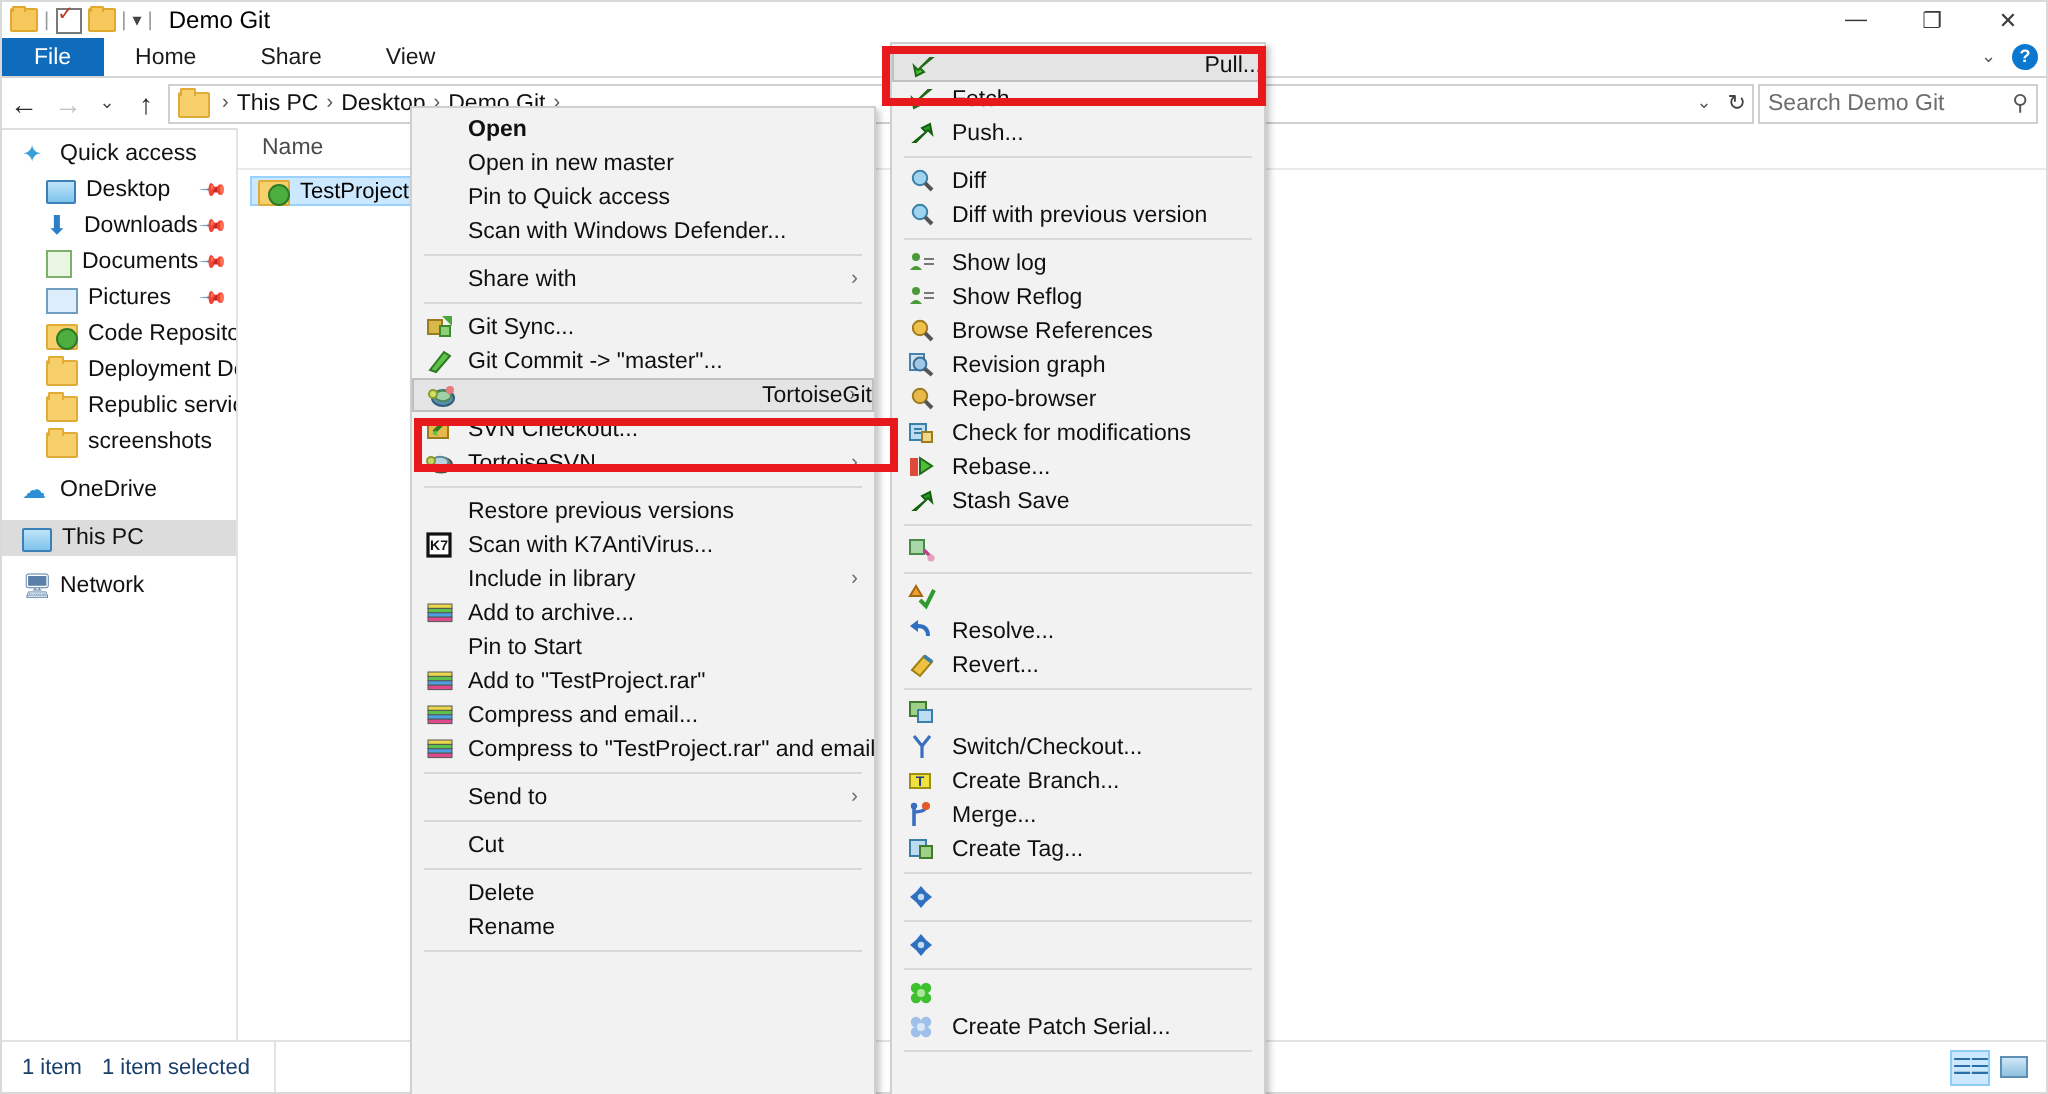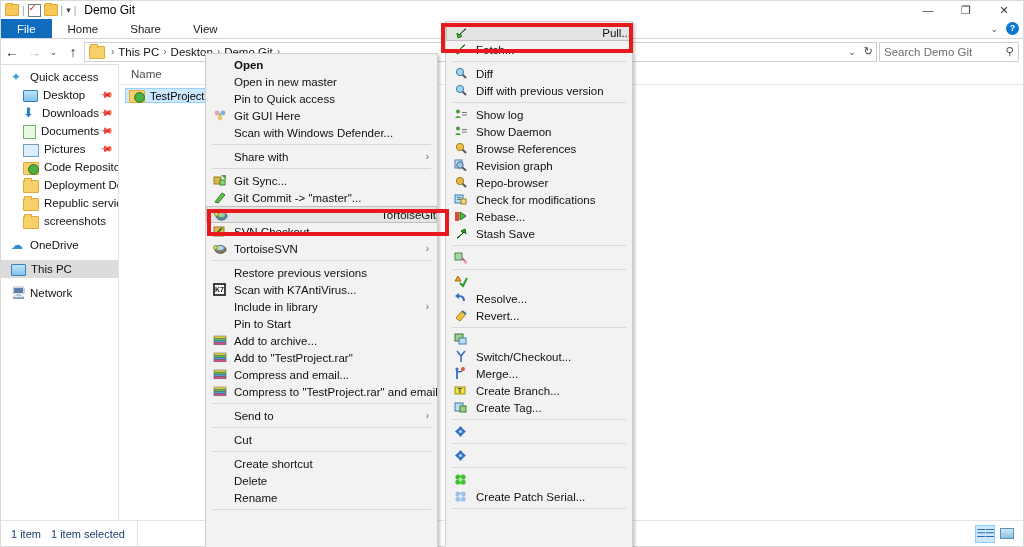--- a/index.html
+++ b/index.html
@@ -244,33 +244,20 @@
     <div class="mi bold">
       <span>Open</span>
     </div>
     <div class="mi">
       <span>Open in new master</span>
     </div>
     <div class="mi">
       <span>Pin to Quick access</span>
     </div>
     <div class="mi">
-      <span class="mico">
-        <svg width="14" height="13" viewBox="0 0 14 13">
-            <g>
-          <circle cx="4" cy="4" r="2.4" fill="#e8a0c0"></circle>
-              <circle cx="10" cy="4" r="2.4" fill="#7fb2e0"></circle>
-          <circle cx="7" cy="9" r="2.4" fill="#f2c46a"></circle>
-              <circle cx="7" cy="5.5" r="1.6" fill="#8ec96e"></circle>
-        </g>
-          </svg>
-      </span>
-      <span>Git GUI Here</span>
-    </div>
-    <div class="mi">
       <span>Scan with Windows Defender...</span>
     </div>
     <div class="msep"></div>
     <div class="mi">
       <span>Share with</span>
       <span class="arrow">›</span>
     </div>
     <div class="msep"></div>
     <div class="mi">
       <span class="mico">
@@ -334,34 +321,34 @@
           <text x="6.5" y="9" font-size="7" text-anchor="middle" fill="#111" font-family="sans-serif" font-weight="bold">K7</text>
         </svg>
       </span>
       <span>Scan with K7AntiVirus...</span>
     </div>
     <div class="mi">
       <span>Include in library</span>
       <span class="arrow">›</span>
     </div>
     <div class="mi">
-      <span>Pin to Start</span>
-    </div>
-    <div class="mi">
       <span class="mico">
         <svg width="14" height="13" viewBox="0 0 14 13">
           <rect x="1" y="2" width="12" height="2.2" fill="#e8d84a" stroke="#555" stroke-width=".5"></rect>
           <rect x="1" y="4.2" width="12" height="2.2" fill="#5cc24a" stroke="#555" stroke-width=".5"></rect>
           <rect x="1" y="6.4" width="12" height="2.2" fill="#4aa0e0" stroke="#555" stroke-width=".5"></rect>
           <rect x="1" y="8.6" width="12" height="2.2" fill="#e04a8c" stroke="#555" stroke-width=".5"></rect>
         </svg>
       </span>
       <span>Add to archive...</span>
     </div>
     <div class="mi">
+      <span>Pin to Start</span>
+    </div>
+    <div class="mi">
       <span class="mico">
         <svg width="14" height="13" viewBox="0 0 14 13">
           <rect x="1" y="2" width="12" height="2.2" fill="#e8d84a" stroke="#555" stroke-width=".5"></rect>
           <rect x="1" y="4.2" width="12" height="2.2" fill="#5cc24a" stroke="#555" stroke-width=".5"></rect>
           <rect x="1" y="6.4" width="12" height="2.2" fill="#4aa0e0" stroke="#555" stroke-width=".5"></rect>
           <rect x="1" y="8.6" width="12" height="2.2" fill="#e04a8c" stroke="#555" stroke-width=".5"></rect>
         </svg>
       </span>
       <span>Add to "TestProject.rar"</span>
     </div>
@@ -391,23 +378,20 @@
     <div class="mi">
       <span>Send to</span>
       <span class="arrow">›</span>
     </div>
     <div class="msep"></div>
     <div class="mi">
       <span>Cut</span>
     </div>
     <div class="msep"></div>
     <div class="mi">
-      <span>Create shortcut</span>
-    </div>
-    <div class="mi">
       <span>Delete</span>
     </div>
     <div class="mi">
       <span>Rename</span>
     </div>
     <div class="msep"></div>
 
   </div>
 
   <div id="menu2" class="menu m2">
@@ -419,20 +403,28 @@
       </span>
       <span>Pull...</span>
     </div>
     <div class="mi">
       <span class="mico">
         <svg width="14" height="13" viewBox="0 0 14 13">
             <path d="M11 2 L5 7 L7 9 L3 11 L2 6 L4 8 L10 2 Z" fill="#4fbf3a" stroke="#1f6a14"></path>
           </svg>
       </span>
       <span>Fetch...</span>
+    </div>
+    <div class="mi">
+      <span class="mico">
+        <svg width="14" height="13" viewBox="0 0 14 13">
+            <path d="M3 11 L9 6 L7 4 L11 2 L12 7 L10 5 L4 11 Z" fill="#2e9a28" stroke="#12620e"></path>
+          </svg>
+      </span>
+      <span>Push...</span>
     </div>
     <div class="msep"></div>
     <div class="mi">
       <span class="mico">
         <svg width="14" height="13" viewBox="0 0 14 13">
             <circle cx="6" cy="5" r="3.6" fill="#9fd3ee" stroke="#3a7fa8"></circle>
             <path d="M8.6 7.6 L12 11" stroke="#555" stroke-width="2"></path>
           </svg>
       </span>
       <span>Diff</span>
@@ -460,21 +452,21 @@
     </div>
     <div class="mi">
       <span class="mico">
         <svg width="14" height="13" viewBox="0 0 14 13">
             <circle cx="4" cy="3.5" r="2" fill="#4a9a3a"></circle>
             <path d="M1 10 Q4 6 7 10 Z" fill="#4a9a3a"></path>
             <rect x="8" y="4" width="5" height="1" fill="#777"></rect>
             <rect x="8" y="6.5" width="5" height="1" fill="#777"></rect>
           </svg>
       </span>
-      <span>Show Daemon</span>
+      <span>Show Reflog</span>
     </div>
     <div class="mi">
       <span class="mico">
         <svg width="14" height="13" viewBox="0 0 14 13">
             <circle cx="6" cy="5" r="3.6" fill="#f0c14a" stroke="#a07a1e"></circle>
             <path d="M8.6 7.6 L12 11" stroke="#555" stroke-width="2"></path>
           </svg>
       </span>
       <span>Browse References</span>
     </div>
@@ -578,36 +570,36 @@
         <svg width="14" height="13" viewBox="0 0 14 13" fill="none" stroke="#3a6fc0" stroke-width="1.6">
             <path d="M3 1 L7 6 L7 12"></path>
             <path d="M11 1 L7 6"></path>
           </svg>
       </span>
       <span>Switch/Checkout...</span>
     </div>
     <div class="mi">
       <span class="mico">
         <svg width="14" height="13" viewBox="0 0 14 13">
+            <rect x="1" y="3" width="10" height="7" fill="#f0e040" stroke="#a09010"></rect>
+            <text x="6" y="9" font-size="7" text-anchor="middle" fill="#204080" font-family="sans-serif" font-weight="bold">T</text>
+          </svg>
+      </span>
+      <span>Create Branch...</span>
+    </div>
+    <div class="mi">
+      <span class="mico">
+        <svg width="14" height="13" viewBox="0 0 14 13">
             <path d="M3 12 L3 2" stroke="#3a6fc0" stroke-width="1.8"></path>
             <path d="M3 5 Q9 5 9 2" stroke="#3a6fc0" stroke-width="1.6" fill="none"></path>
             <circle cx="9" cy="2" r="2" fill="#e05a2a"></circle>
             <circle cx="3" cy="2" r="1.6" fill="#3a6fc0"></circle>
           </svg>
       </span>
       <span>Merge...</span>
-    </div>
-    <div class="mi">
-      <span class="mico">
-        <svg width="14" height="13" viewBox="0 0 14 13">
-            <rect x="1" y="3" width="10" height="7" fill="#f0e040" stroke="#a09010"></rect>
-            <text x="6" y="9" font-size="7" text-anchor="middle" fill="#204080" font-family="sans-serif" font-weight="bold">T</text>
-          </svg>
-      </span>
-      <span>Create Branch...</span>
     </div>
     <div class="mi">
       <span class="mico">
         <svg width="14" height="13" viewBox="0 0 14 13">
             <rect x="1" y="2" width="8" height="8" fill="#bcdcf2" stroke="#3a7fa8"></rect>
             <rect x="6" y="5" width="6" height="6" fill="#9fd08a" stroke="#3f7a2f"></rect>
           </svg>
       </span>
       <span>Create Tag...</span>
     </div>

